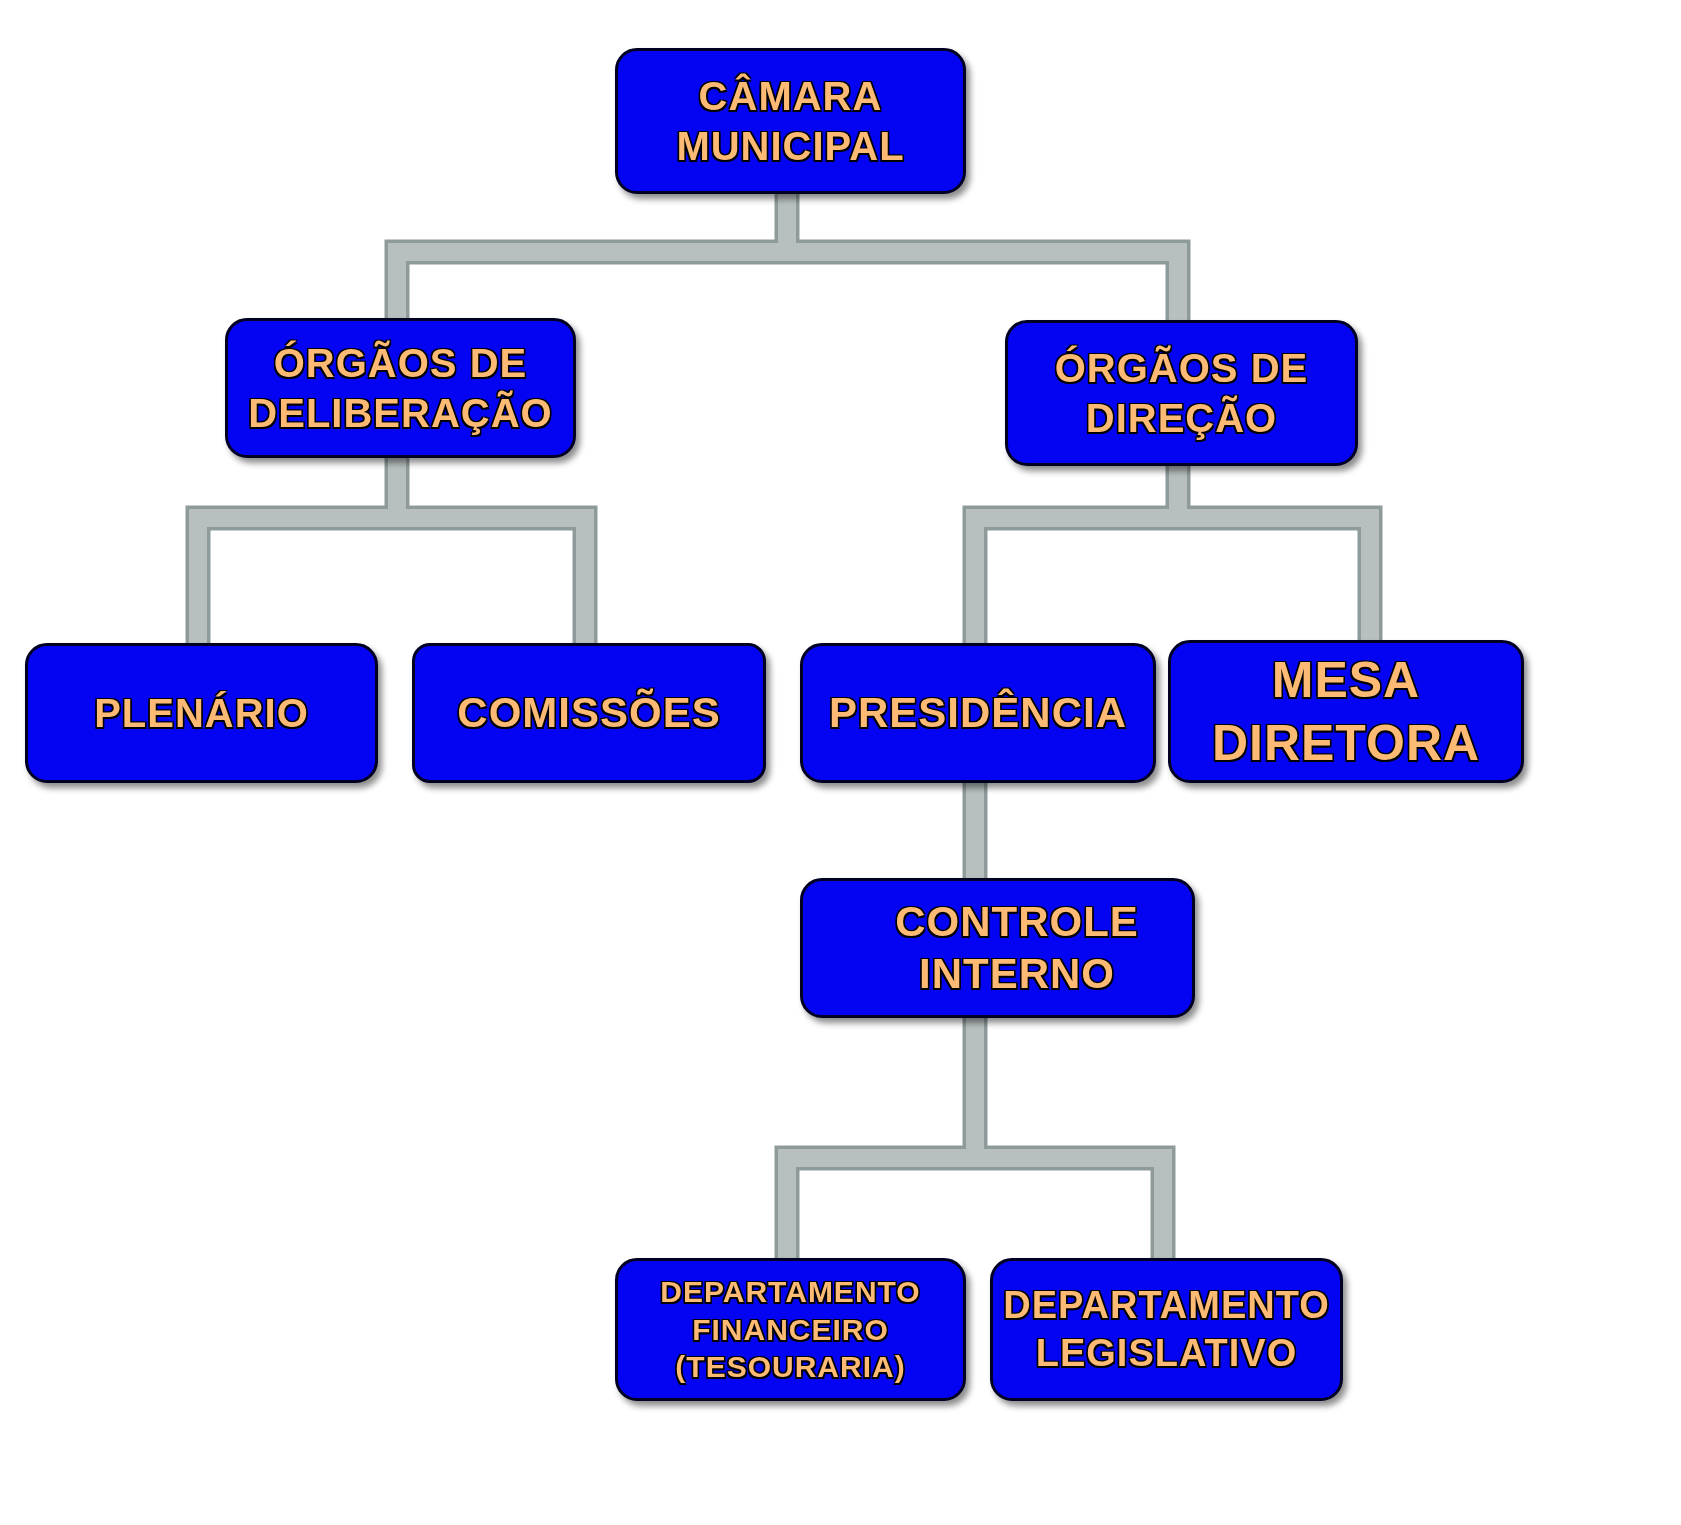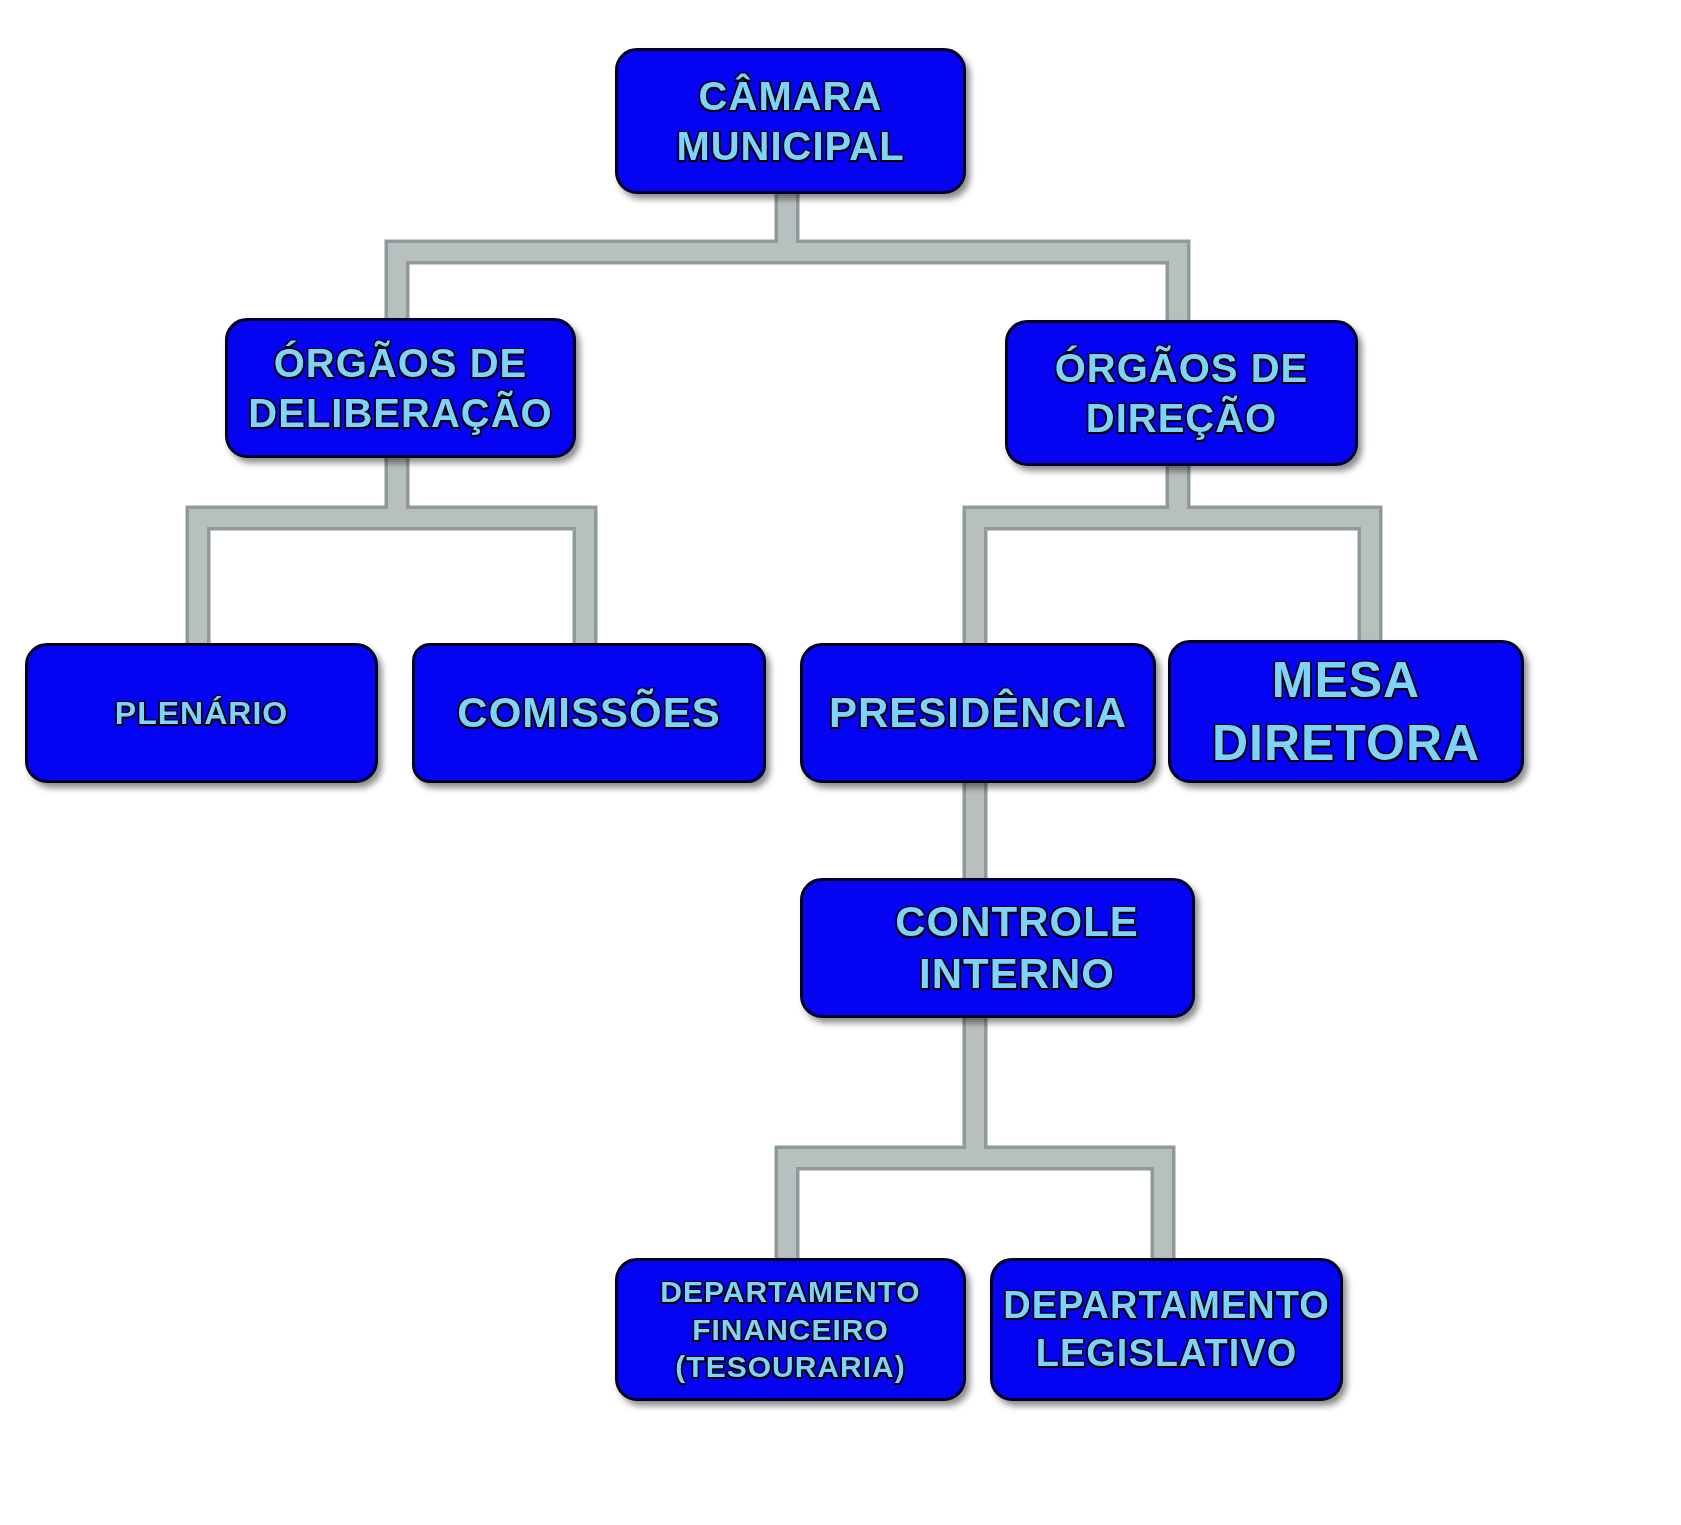--- a/index.html
+++ b/index.html
@@ -34,41 +34,41 @@
     stroke-width: 18;
     stroke-linecap: butt;
     stroke-linejoin: miter;
   }
   .node {
     position: absolute;
     z-index: 1;
     background: #0404f2;
     border: 3px solid #000022;
     border-radius: 22px;
-    color: #7dd3fc;
+    color: #fdba74;
     display: flex;
     align-items: center;
     justify-content: center;
     text-align: center;
     font-weight: bold;
     letter-spacing: 1px;
     white-space: pre-line;
     line-height: 1.25;
     box-shadow: 4px 5px 6px rgba(0,0,0,0.45);
     text-shadow:
       -1.5px -1.5px 0 #000,
        1.5px -1.5px 0 #000,
       -1.5px  1.5px 0 #000,
        1.5px  1.5px 0 #000;
   }
   
   .n-camara      { left: 615px;  top: 48px;   width: 345px; height: 140px; font-size: 40px; }
   .n-deliberacao { left: 225px;  top: 318px;  width: 345px; height: 134px; font-size: 40px; }
   .n-direcao     { left: 1005px; top: 320px;  width: 347px; height: 140px; font-size: 40px; }
-  .n-plenario    { left: 25px;   top: 643px;  width: 347px; height: 134px; font-size: 32px; }
+  .n-plenario    { left: 25px;   top: 643px;  width: 347px; height: 134px; font-size: 40px; }
   .n-comissoes   { left: 412px;  top: 643px;  width: 348px; height: 134px; font-size: 42px; border-radius: 18px; }
   .n-presidencia { left: 800px;  top: 643px;  width: 350px; height: 134px; font-size: 42px; text-align: center; }
   .n-mesa        { left: 1168px; top: 640px;  width: 350px; height: 137px; font-size: 50px; }
   .n-controle    { left: 800px;  top: 878px;  width: 350px; height: 134px; font-size: 42px; padding-left: 39px; }
   .n-depfin      { left: 615px;  top: 1258px; width: 345px; height: 137px; font-size: 30px; }
   .n-deplegis    { left: 990px;  top: 1258px; width: 347px; height: 137px; font-size: 38px; }
 </style>
 </head>
 <body>
 

